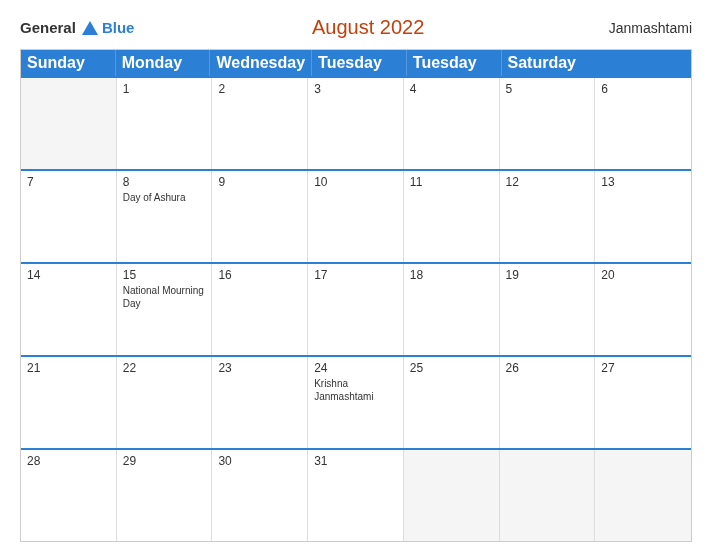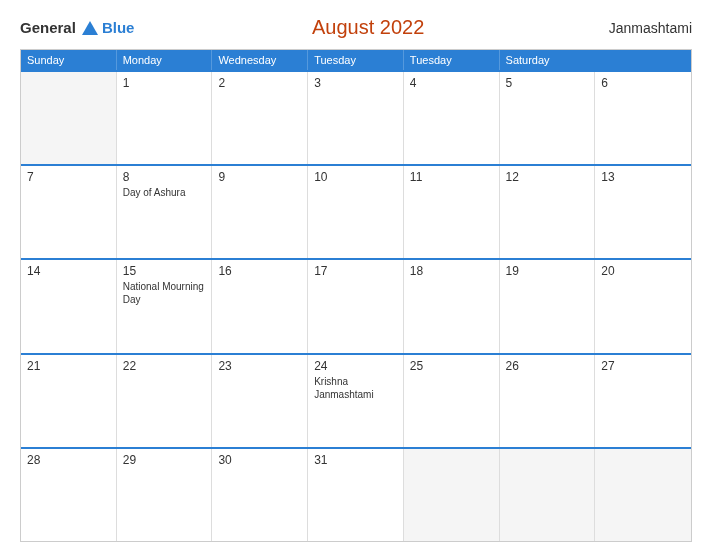--- a/index.html
+++ b/index.html
@@ -79,24 +79,24 @@
 
     
     .day-headers {
       display: grid;
       grid-template-columns: repeat(7, 1fr);
       background-color: #2b7fd4;
     }
 
     .day-header {
       color: #fff;
-      font-size: 11px;
+      font-size: 16px;
       padding: 4px 6px;
       border-right: 1px solid #5599dd;
-      font-weight: normal;
+      font-weight: bold;
     }
 
     .day-header:last-child {
       border-right: none;
     }
 
     
     .weeks {
       flex: 1;
       display: flex;

